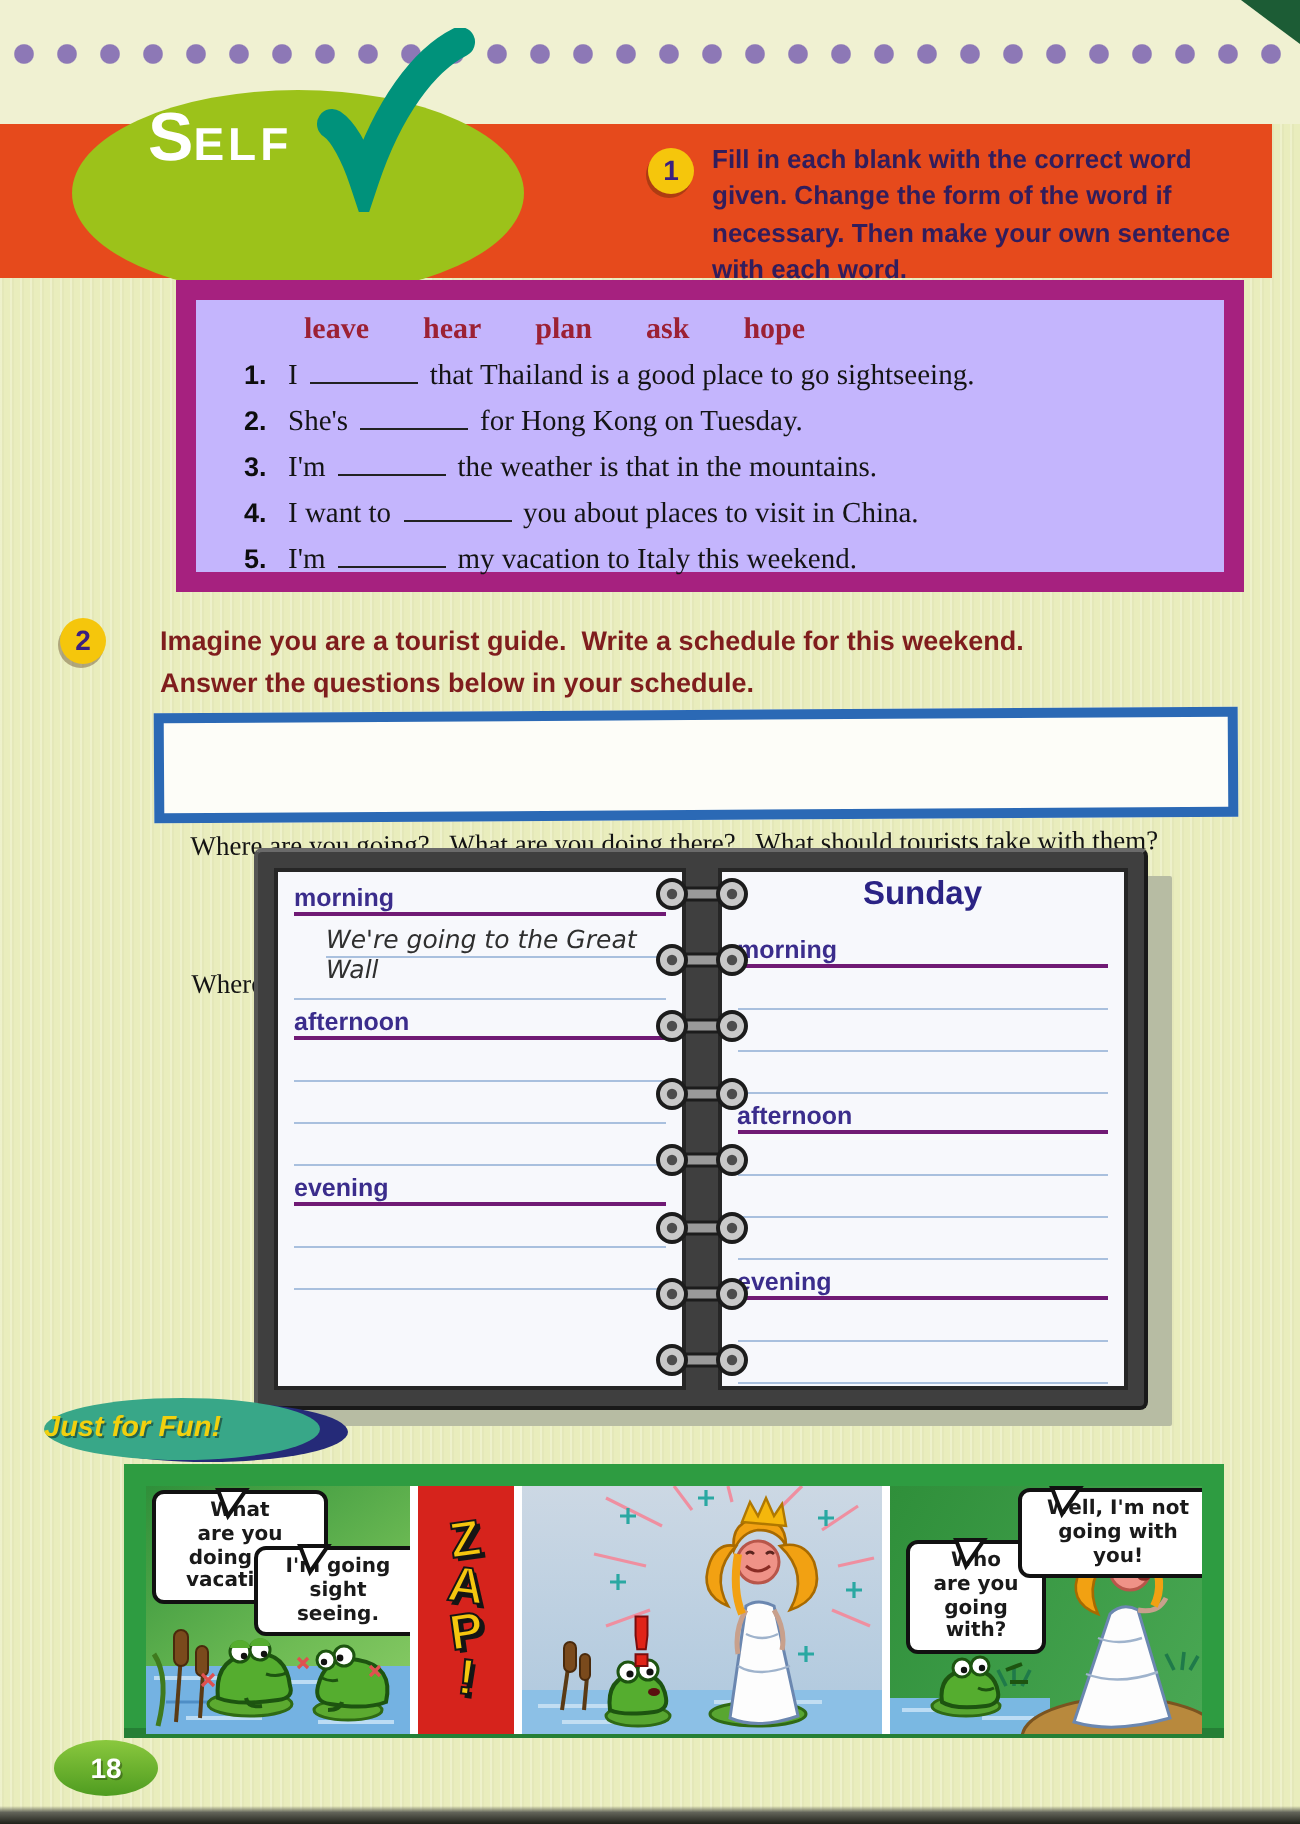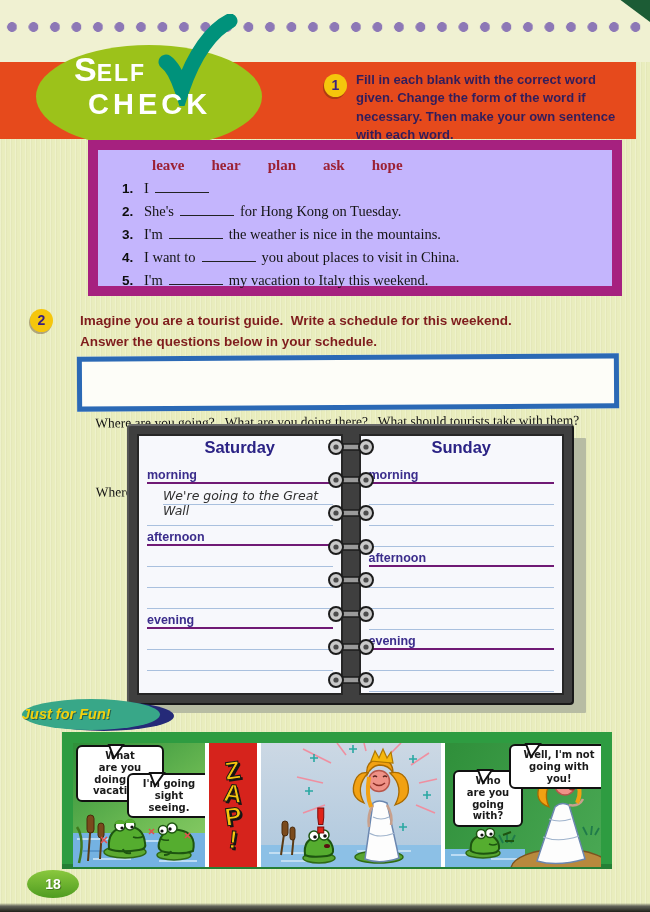--- a/index.html
+++ b/index.html
@@ -86,49 +86,49 @@
   <div class="top-band"></div>
   <div class="dots"></div>
   <div class="corner-wedge"></div>
 
   <div class="banner"></div>
   <div class="self-oval"></div>
   <svg class="check-svg" width="92" height="92" viewBox="0 0 92 92">
     <path d="M14,48 C20,52 26,64 30,76 C42,40 60,16 78,7" fill="none" stroke="#00927b" stroke-width="15" stroke-linecap="round"></path>
   </svg>
   <div class="self-t1"><span class="big">S</span><span class="small">ELF</span></div>
-  <div class="self-t2">CHECK</div>
 
   <div class="badge badge1">1</div>
   <div class="instr1">Fill in each blank with the correct word given. Change the form of the word if necessary. Then make your own sentence with each word.</div>
 
   <div class="purple-box">
     <div class="word-bank">
       <span>leave</span>
       <span>hear</span>
       <span>plan</span>
       <span>ask</span>
       <span>hope</span>
     </div>
     <div class="srow">
       <span class="snum">1.</span>
       <span>I</span>
         <span class="blank"></span>
+        <span>that Thailand is a good place to go sightseeing.</span>
     </div>
     <div class="srow">
       <span class="snum">2.</span>
       <span>She's</span>
         <span class="blank"></span>
         <span>for Hong Kong on Tuesday.</span>
     </div>
     <div class="srow">
       <span class="snum">3.</span>
       <span>I'm</span>
         <span class="blank"></span>
-        <span>the weather is nice in the mountains.</span>
+        <span>the weather is that in the mountains.</span>
     </div>
     <div class="srow">
       <span class="snum">4.</span>
       <span>I want to</span>
         <span class="blank"></span>
         <span>you about places to visit in China.</span>
     </div>
     <div class="srow">
       <span class="snum">5.</span>
       <span>I'm</span>
@@ -140,21 +140,20 @@
   <div class="badge badge2">2</div>
   <div class="instr2"><span>Imagine you are a tourist guide.  Write a schedule for this weekend.</span><br><span>Answer the questions below in your schedule.</span></div>
 
   <div class="blue-box">
     <div>Where are you going?   What are you doing there?   What should tourists take with them?</div>
     <div>Where are you leaving from?   When are you leaving?   What are you eating?</div>
   </div>
 
   <div class="notebook">
     <div class="nb-page">
-      <div class="nb-day">Saturday</div>
       <div class="nb-label">morning</div>
       <div class="nb-line hand">We're going to the Great Wall</div>
       <div class="nb-line"></div>
       <div class="nb-label">afternoon</div>
       <div class="nb-line"></div>
       <div class="nb-line"></div>
       <div class="nb-line"></div>
       <div class="nb-label">evening</div>
       <div class="nb-line"></div>
       <div class="nb-line"></div>

